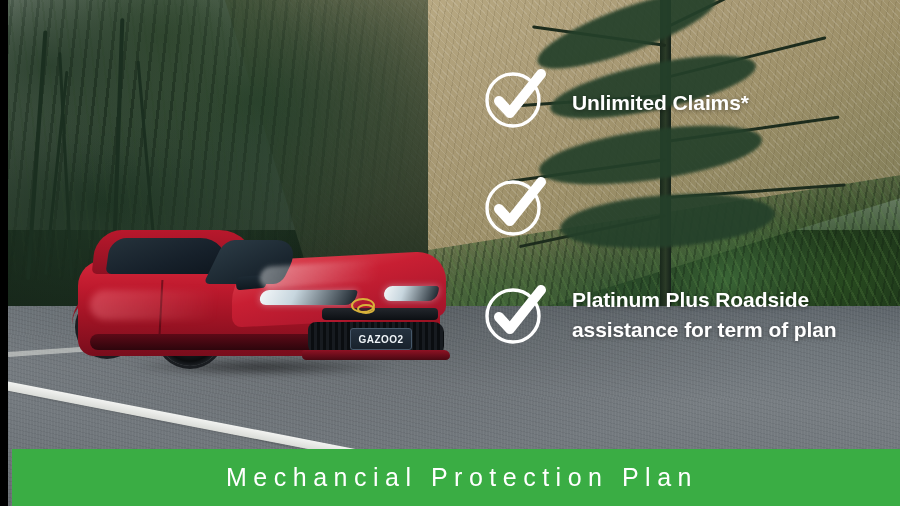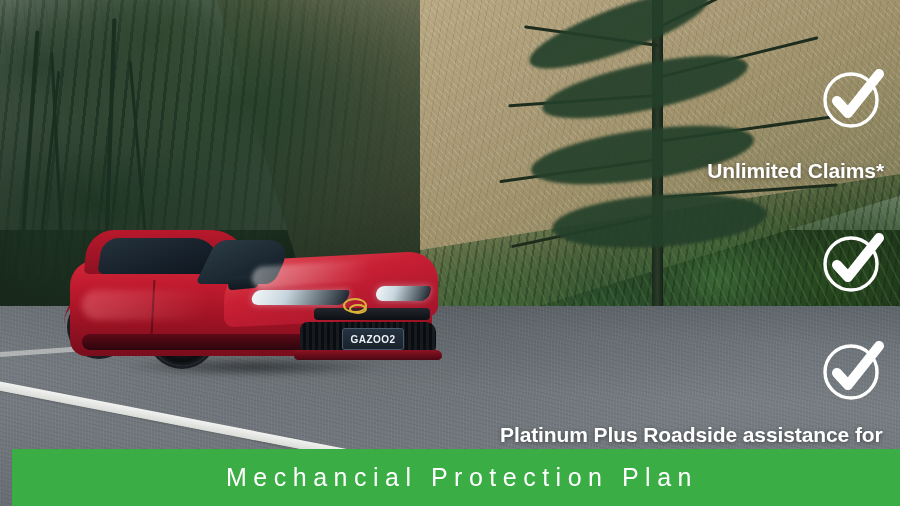--- a/index.html
+++ b/index.html
@@ -10,21 +10,21 @@
     overflow:hidden;
   }
 
   #promo {
     position:relative;
     width:900px; height:506px;
     overflow:hidden;
   }
 
   
-  .photo { position:absolute; inset:0; overflow:hidden; }
+  .photo { position:absolute; inset:0; overflow:hidden;margin-left:8px; }
 
   
   .sky {
     position:absolute; left:0; top:0; width:900px; height:230px;
     background:
       linear-gradient(180deg,#f4f5f2 0%,#eef0ea 35%,#e6e9df 70%,#dfe2d6 100%);
   }
 
   
   .hill {
@@ -272,31 +272,31 @@
     border-top:7px solid #8d1122; border-radius:42px 42px 0 0;
   }
   .arch.front { left:85px; top:66px; }
   .arch.rear  { left:8px; top:64px; width:72px; }
 
   
   .bullets {
     position:absolute; left:484px; top:64px; width:400px;
   }
   .bullet {
-    display:flex; align-items:flex-end; gap:14px; margin-bottom:42px;flex-direction:column;
+    display:flex; align-items:center; gap:26px; margin-bottom:42px;
   }
   .bullet:last-child { margin-bottom:0; }
   .check-icon { flex:0 0 auto; width:62px; height:62px; margin-top:4px; }
   .bullet-text {
     color:#ffffff; font-size:21px; font-weight:700; line-height:1.42;
     letter-spacing:-.1px; padding-top:12px;
     text-shadow:0 1px 4px rgba(0,0,0,.45);
     font-family:"Liberation Sans", sans-serif;
   }
-  .bullet.multi .bullet-text { padding-top:4px;margin-left:16px; }
+  .bullet.multi .bullet-text { padding-top:4px; }
 
   .caption {
     position:absolute; left:0; right:0; top:405px; text-align:center;
     color:#eef2f5; font-size:13px; font-weight:700;
     letter-spacing:.1px;
     text-shadow:0 1px 3px rgba(0,0,0,.5);
     font-family:"Liberation Sans", sans-serif;
   }
 
   .banner {

